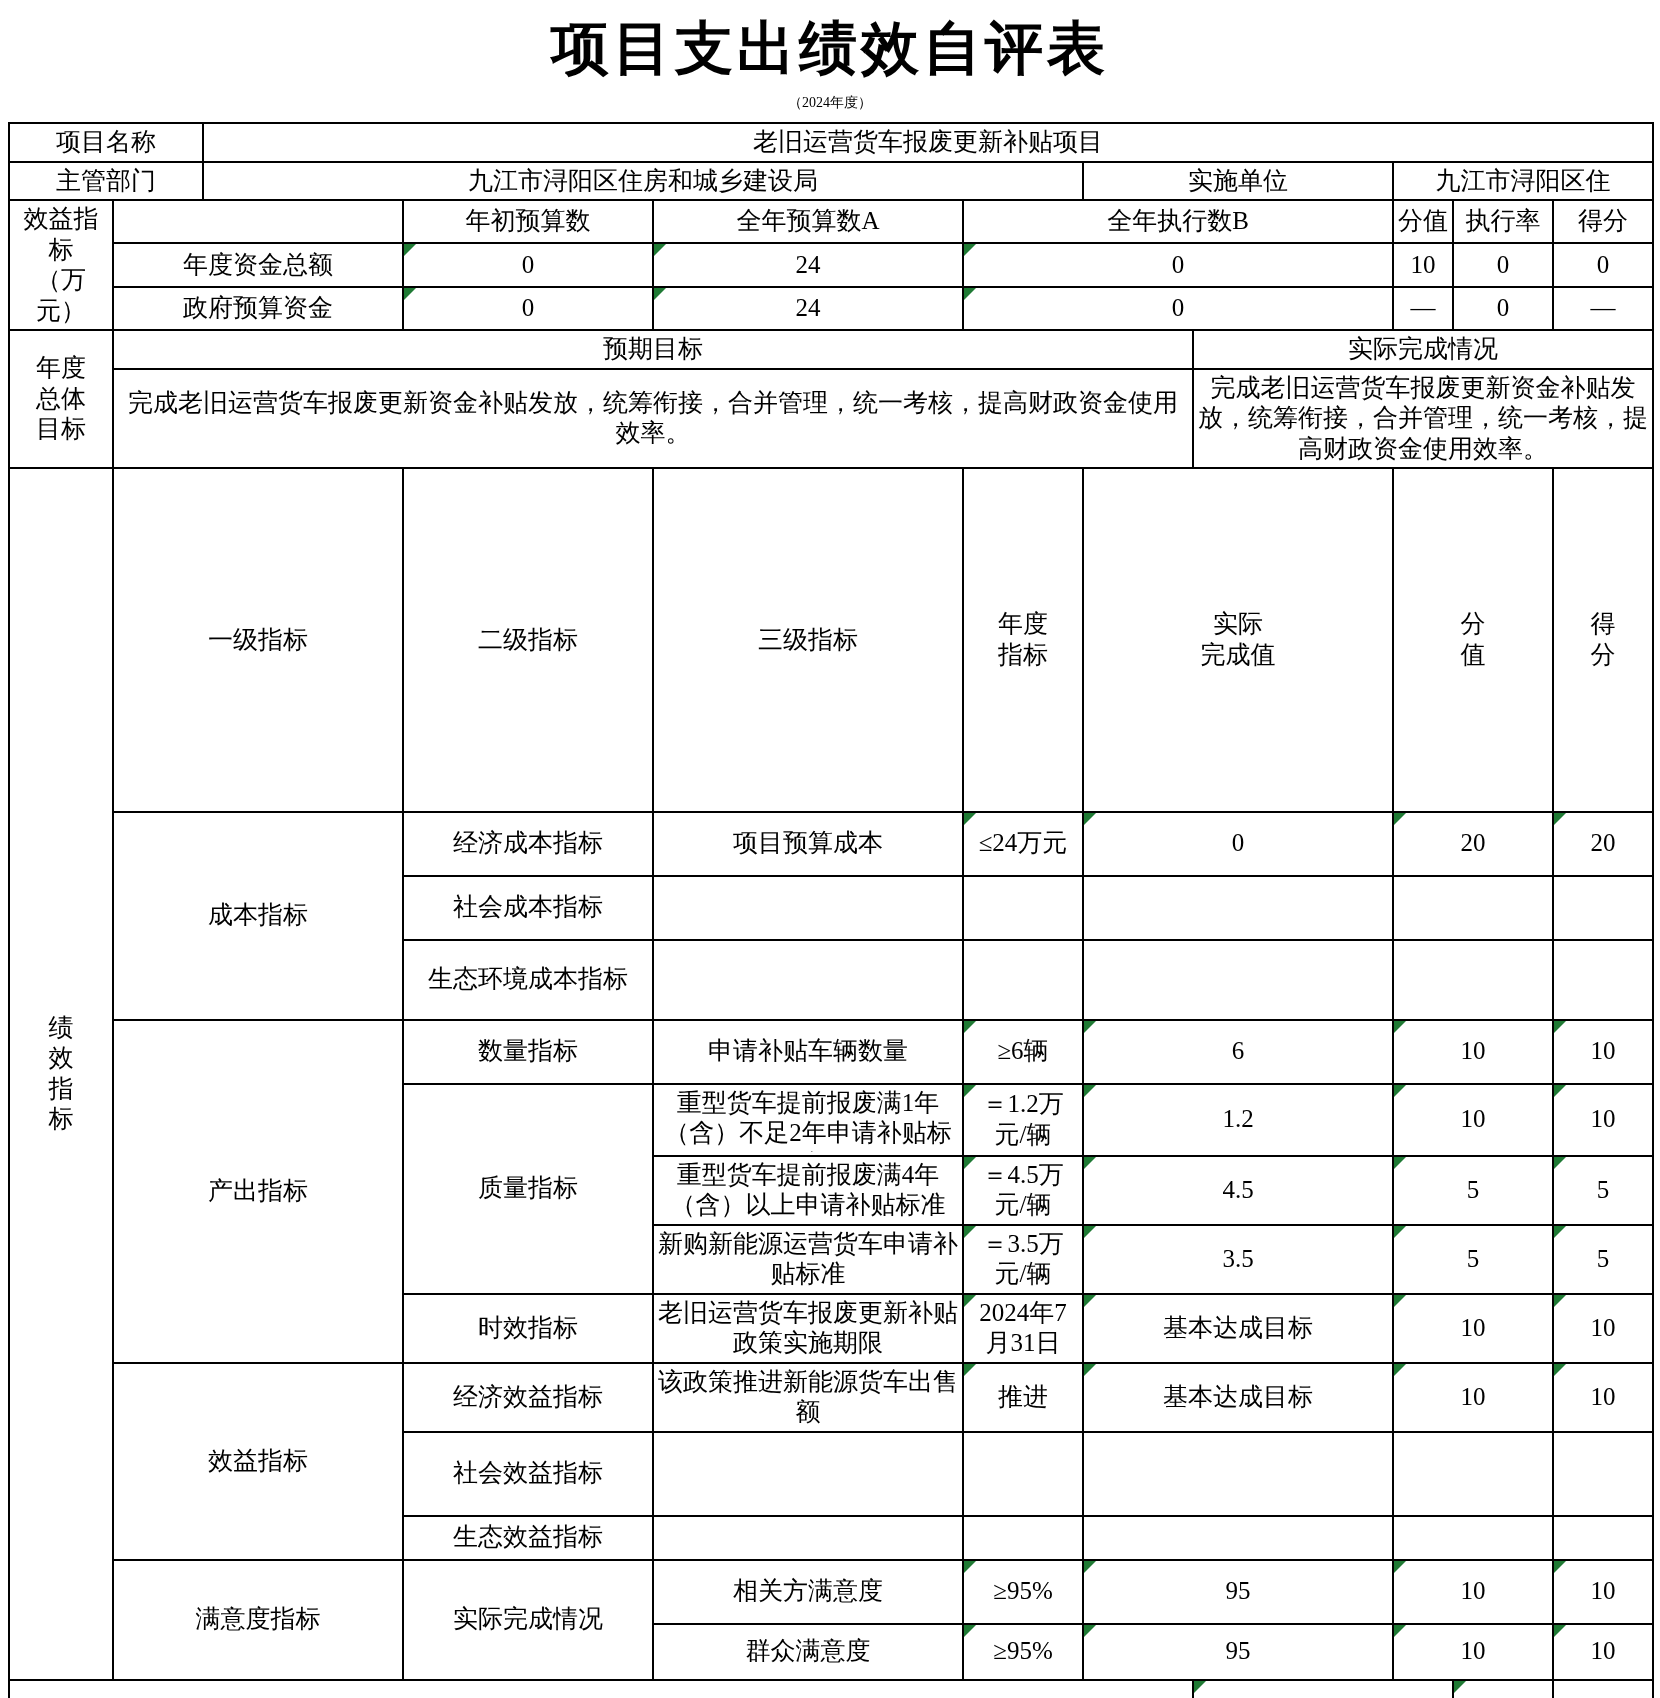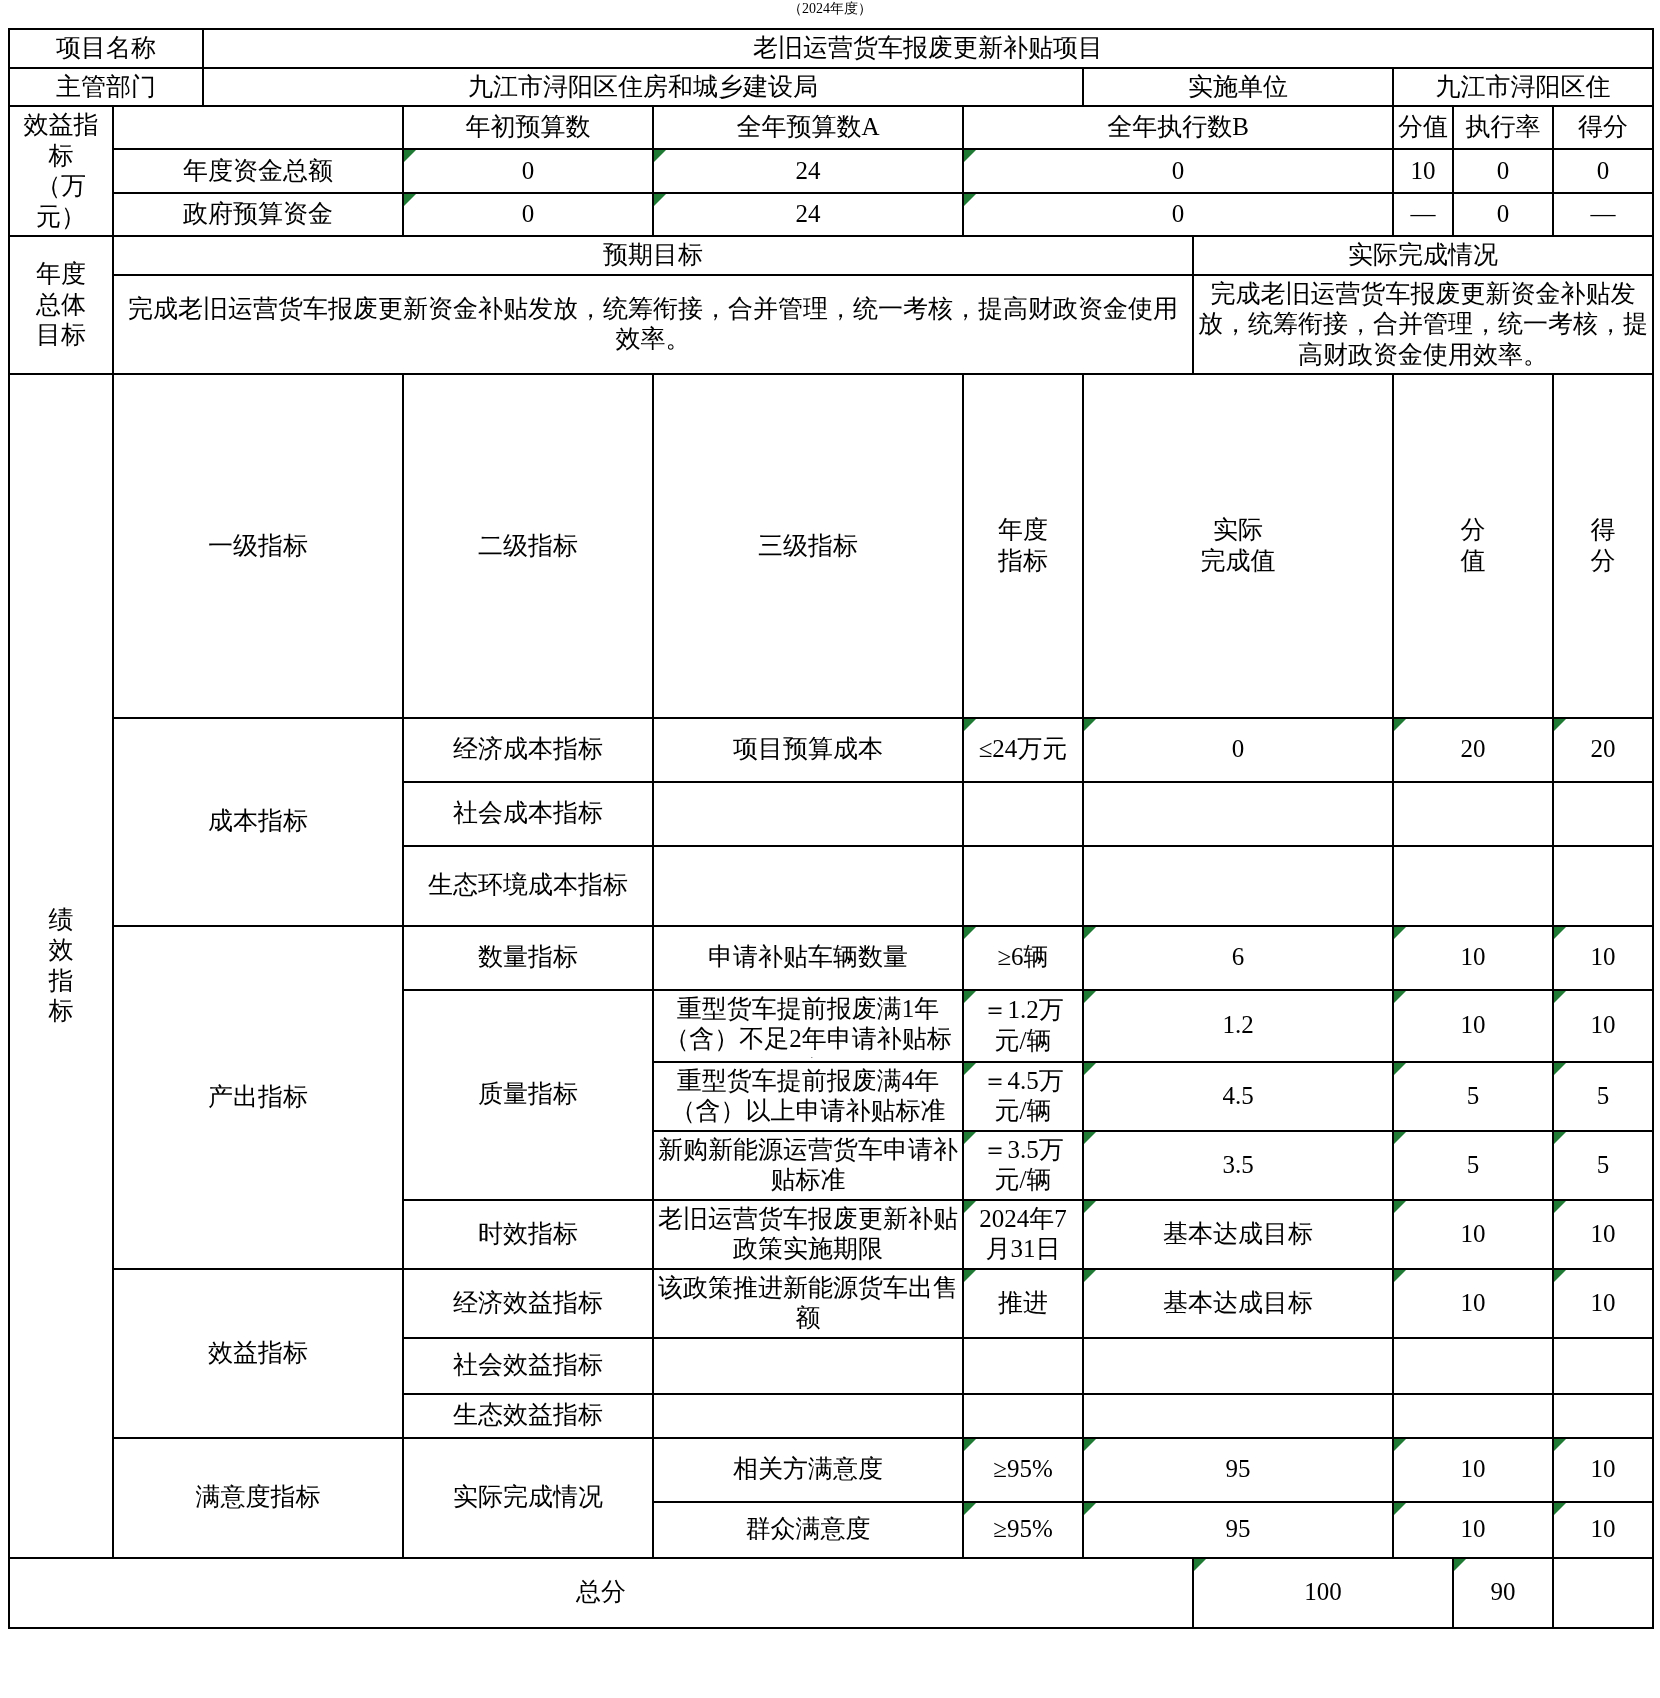--- a/index.html
+++ b/index.html
@@ -82,20 +82,21 @@
     text-align: center;
   }
   .hdr { font-size: 26px; }
   .bigcell { font-size: 27px; }
 </style>
 </head>
 <body>
 
 <div class="page">
 
+  <div class="title">项目支出绩效自评表</div>
   <div class="subtitle">（2024年度）</div>
 
   <table class="sheet">
     <colgroup>
       <col style="width:104px">
       <col style="width:90px">
       <col style="width:200px">
       <col style="width:250px">
       <col style="width:310px">
       <col style="width:120px">
@@ -308,21 +309,21 @@
           </td>
       <td class="mark">推进</td>
       <td colspan="2" class="mark">
             <span class="clip2">基本达成目标</span>
           </td>
       <td colspan="2" class="mark">10</td>
       <td class="mark">10</td>
       <td></td>
     </tr>
 
-    <tr style="height:56px">
+    <tr style="height:84px">
       <td class="hdr">社会效益指标</td>
       <td></td>
       <td></td>
       <td colspan="2"></td>
       <td colspan="2"></td>
       <td></td>
       <td></td>
     </tr>
 
     <tr style="height:44px">

